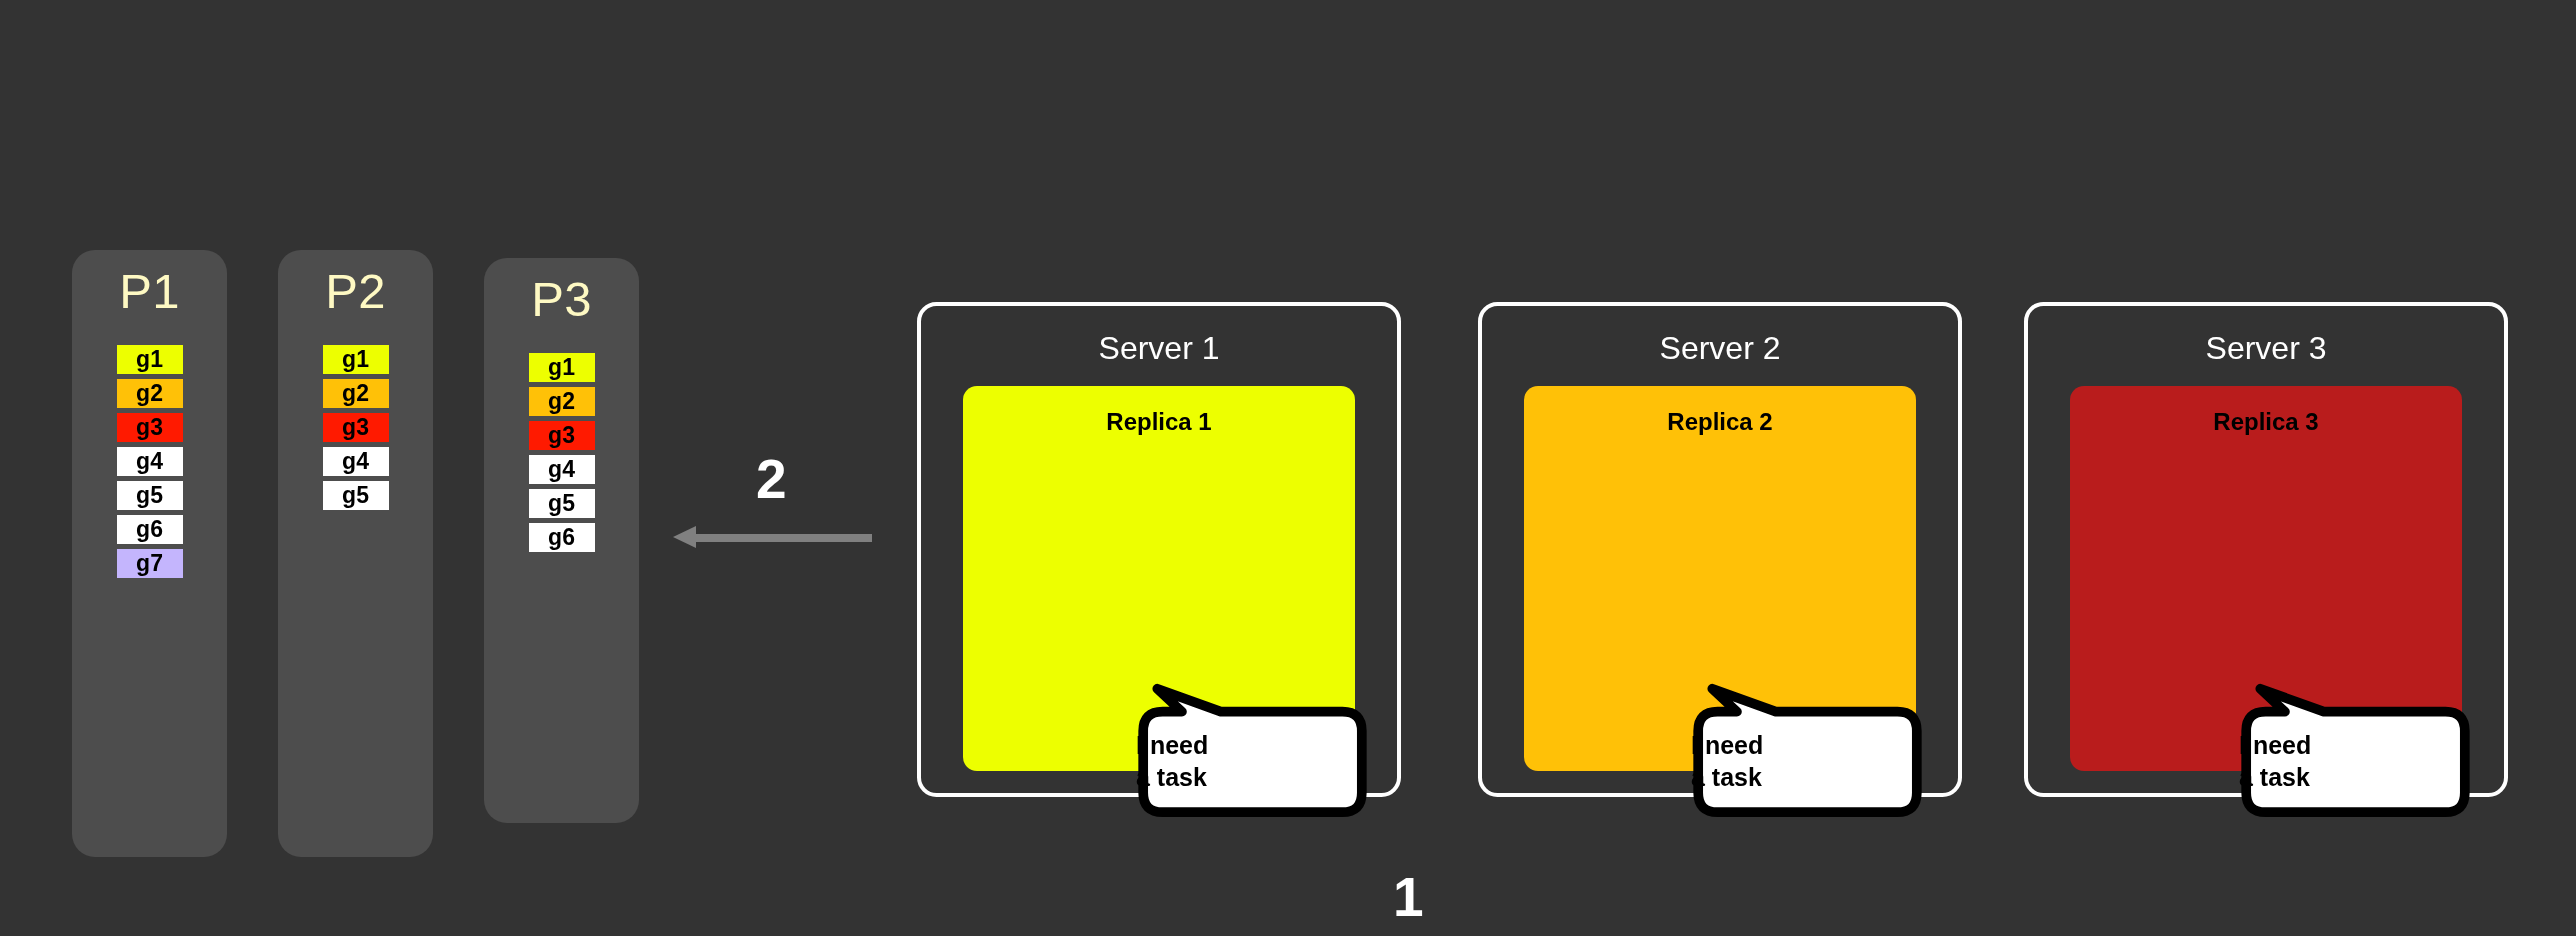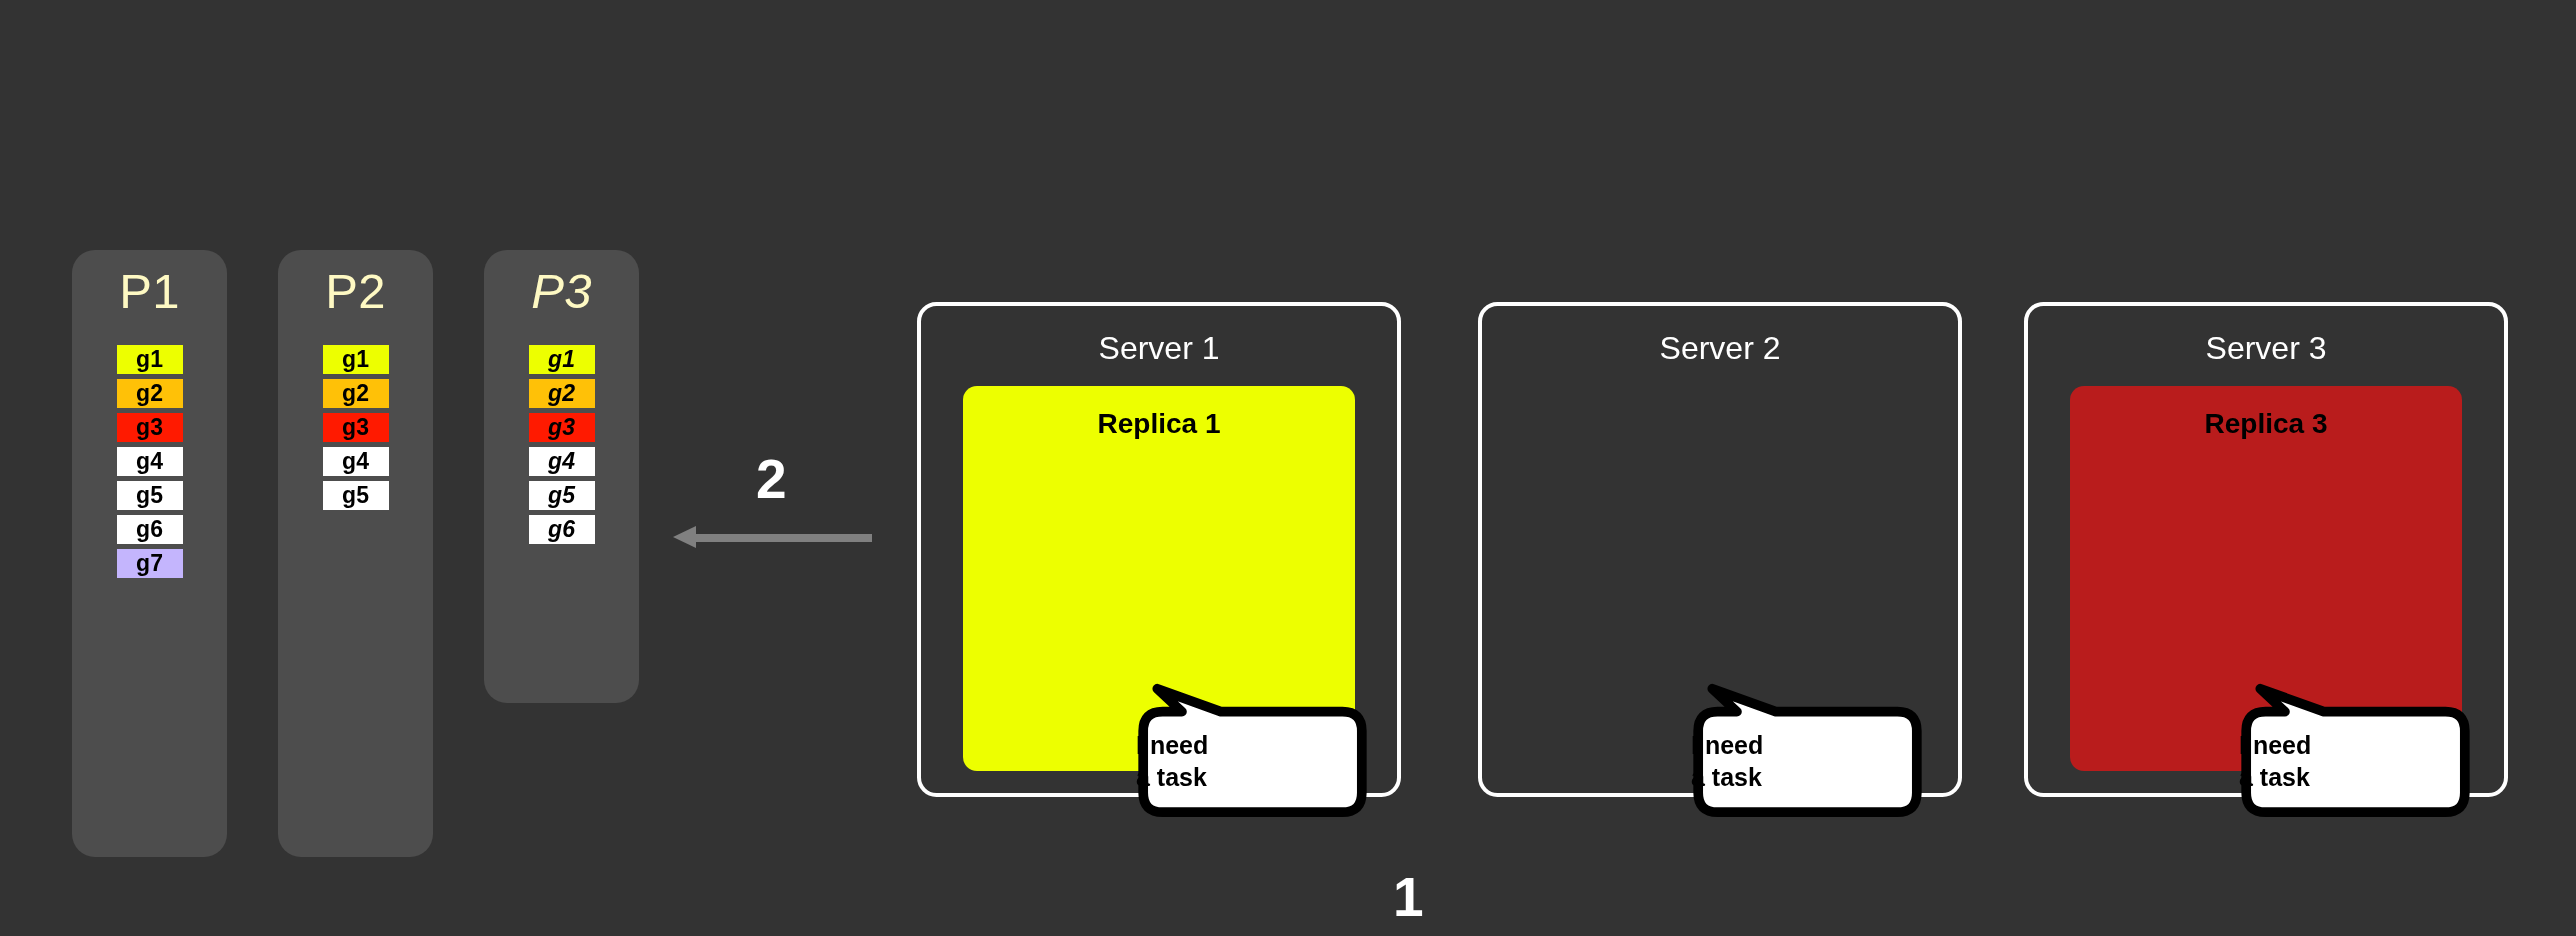--- a/index.html
+++ b/index.html
@@ -84,21 +84,21 @@
     border-radius:14px;
     top:80px;
     left:42px; right:42px;
     bottom:22px;
   }
   .replica-label {
     position:absolute;
     top:23px; left:0; right:0;
     text-align:center;
     color:#000000;
-    font-size:28px;
+    font-size:24px;
     font-weight:bold;
     line-height:1.1;
   }
 
   
   .bubble-wrap { position:absolute; }
   .bubble-svg { position:absolute; left:0; top:0; overflow:visible; }
   .bubble-text {
     position:absolute;
     left:0; width:100%;
@@ -134,21 +134,21 @@
     <div class="partition-title">P2</div>
     <div class="task-list">
       <div class="task" style="background:#edff00;">g1</div>
       <div class="task" style="background:#ffc107;">g2</div>
       <div class="task" style="background:#ff1a00;">g3</div>
       <div class="task" style="background:#ffffff;">g4</div>
       <div class="task" style="background:#ffffff;">g5</div>
     </div>
   </div>
 
-  <div class="partition" style="left:484px; top:250px; width:155px; height:453px;font-style:italic;">
+  <div class="partition" style="left:484px; top:258px; width:155px; height:565px;">
     <div class="partition-title">P3</div>
     <div class="task-list">
       <div class="task" style="background:#edff00;">g1</div>
       <div class="task" style="background:#ffc107;">g2</div>
       <div class="task" style="background:#ff1a00;">g3</div>
       <div class="task" style="background:#ffffff;">g4</div>
       <div class="task" style="background:#ffffff;">g5</div>
       <div class="task" style="background:#ffffff;">g6</div>
     </div>
   </div>
@@ -175,20 +175,23 @@
                Q 256 142 234 142 Z" fill="#ffffff" stroke="#000000" stroke-width="11" stroke-linejoin="round"></path>
     </svg>
     <div class="bubble-text">
       <span>I need</span>
       <span>a task</span>
     </div>
   </div>
 
   <div class="server" style="left:1478px; top:302px; width:484px; height:495px;">
     <div class="server-title">Server 2</div>
+    <div class="replica" style="background:#ffc107;">
+      <div class="replica-label">Replica 2</div>
+    </div>
   </div>
 
   <div class="bubble-wrap" style="left:1691px; top:687px; width:233px; height:129px;">
     <svg class="bubble-svg" width="233" height="134" viewBox="0 0 264 152">
       <path d="M 30 142 Q 8 142 8 120 L 8 50 Q 8 28 30 28
                L 52 28 L 24 2 L 96 28
                L 234 28 Q 256 28 256 50 L 256 120
                Q 256 142 234 142 Z" fill="#ffffff" stroke="#000000" stroke-width="11" stroke-linejoin="round"></path>
     </svg>
     <div class="bubble-text">

